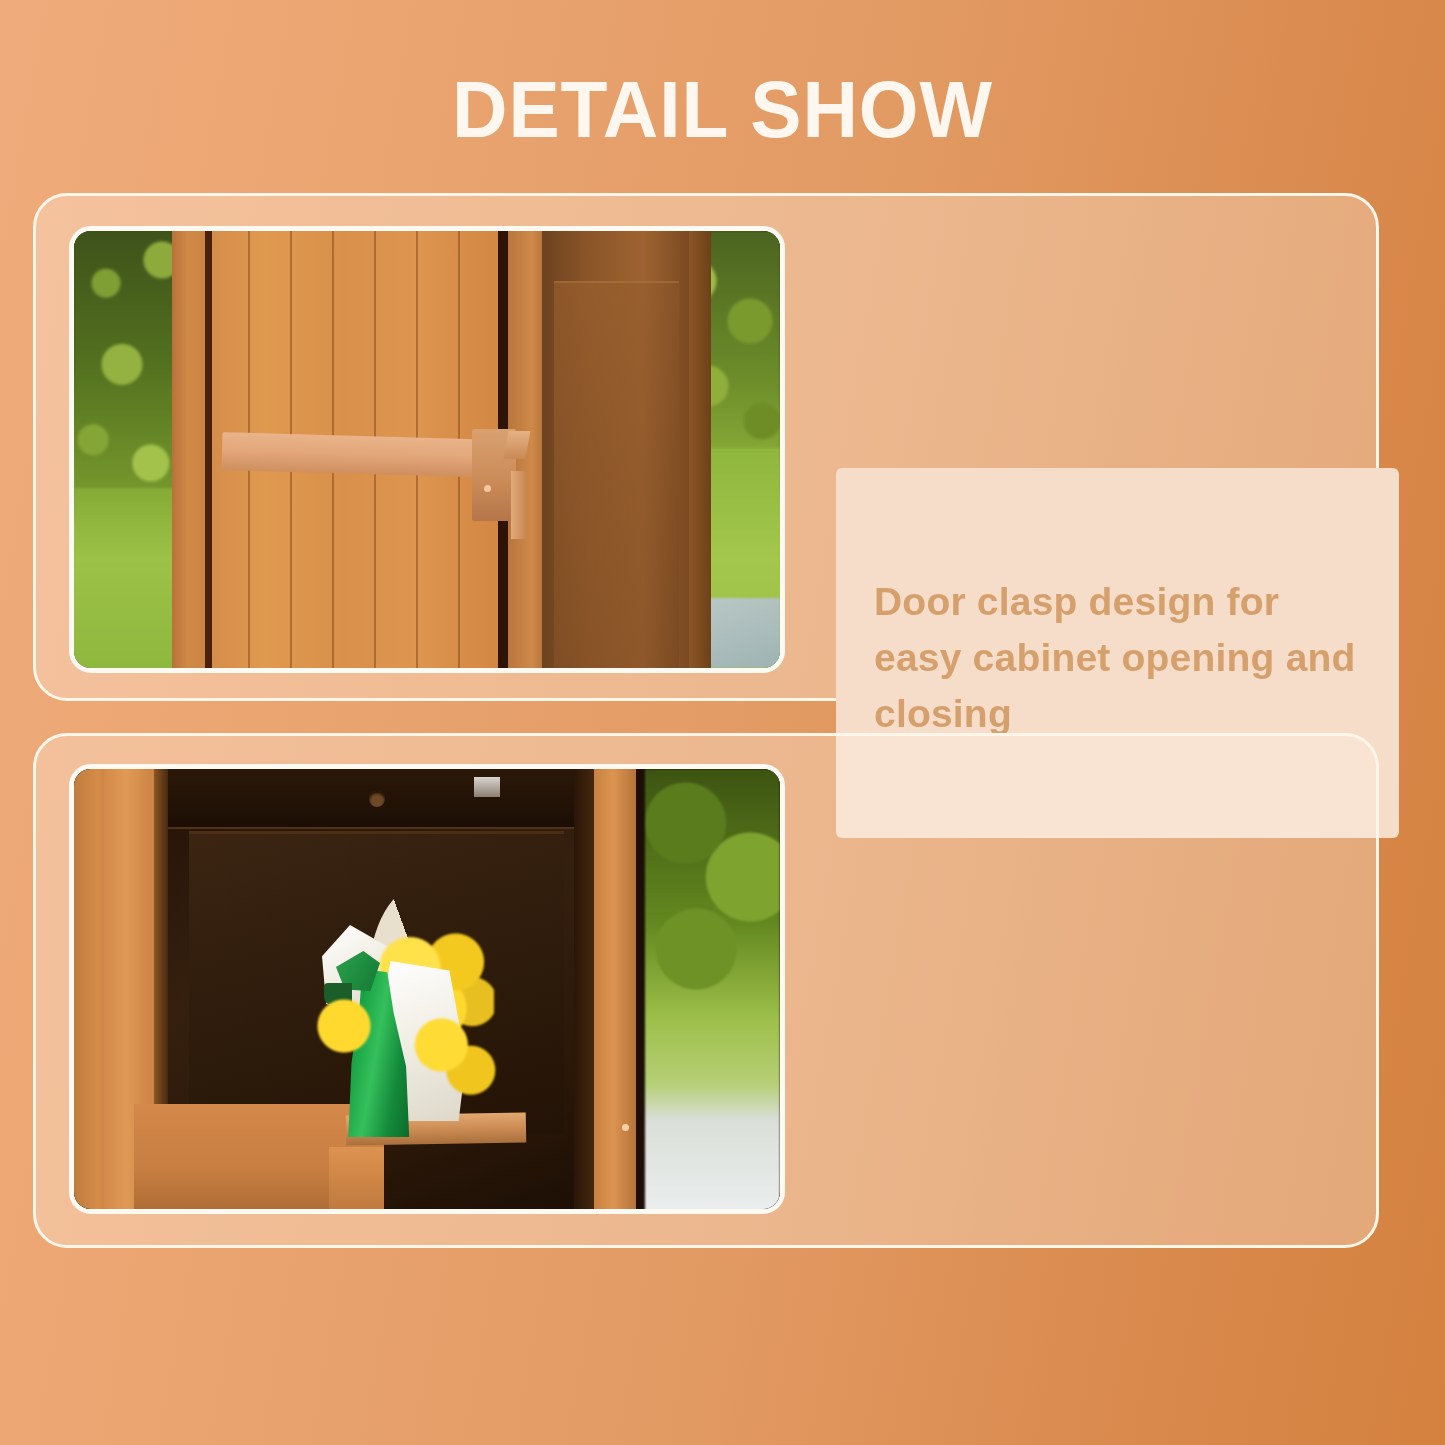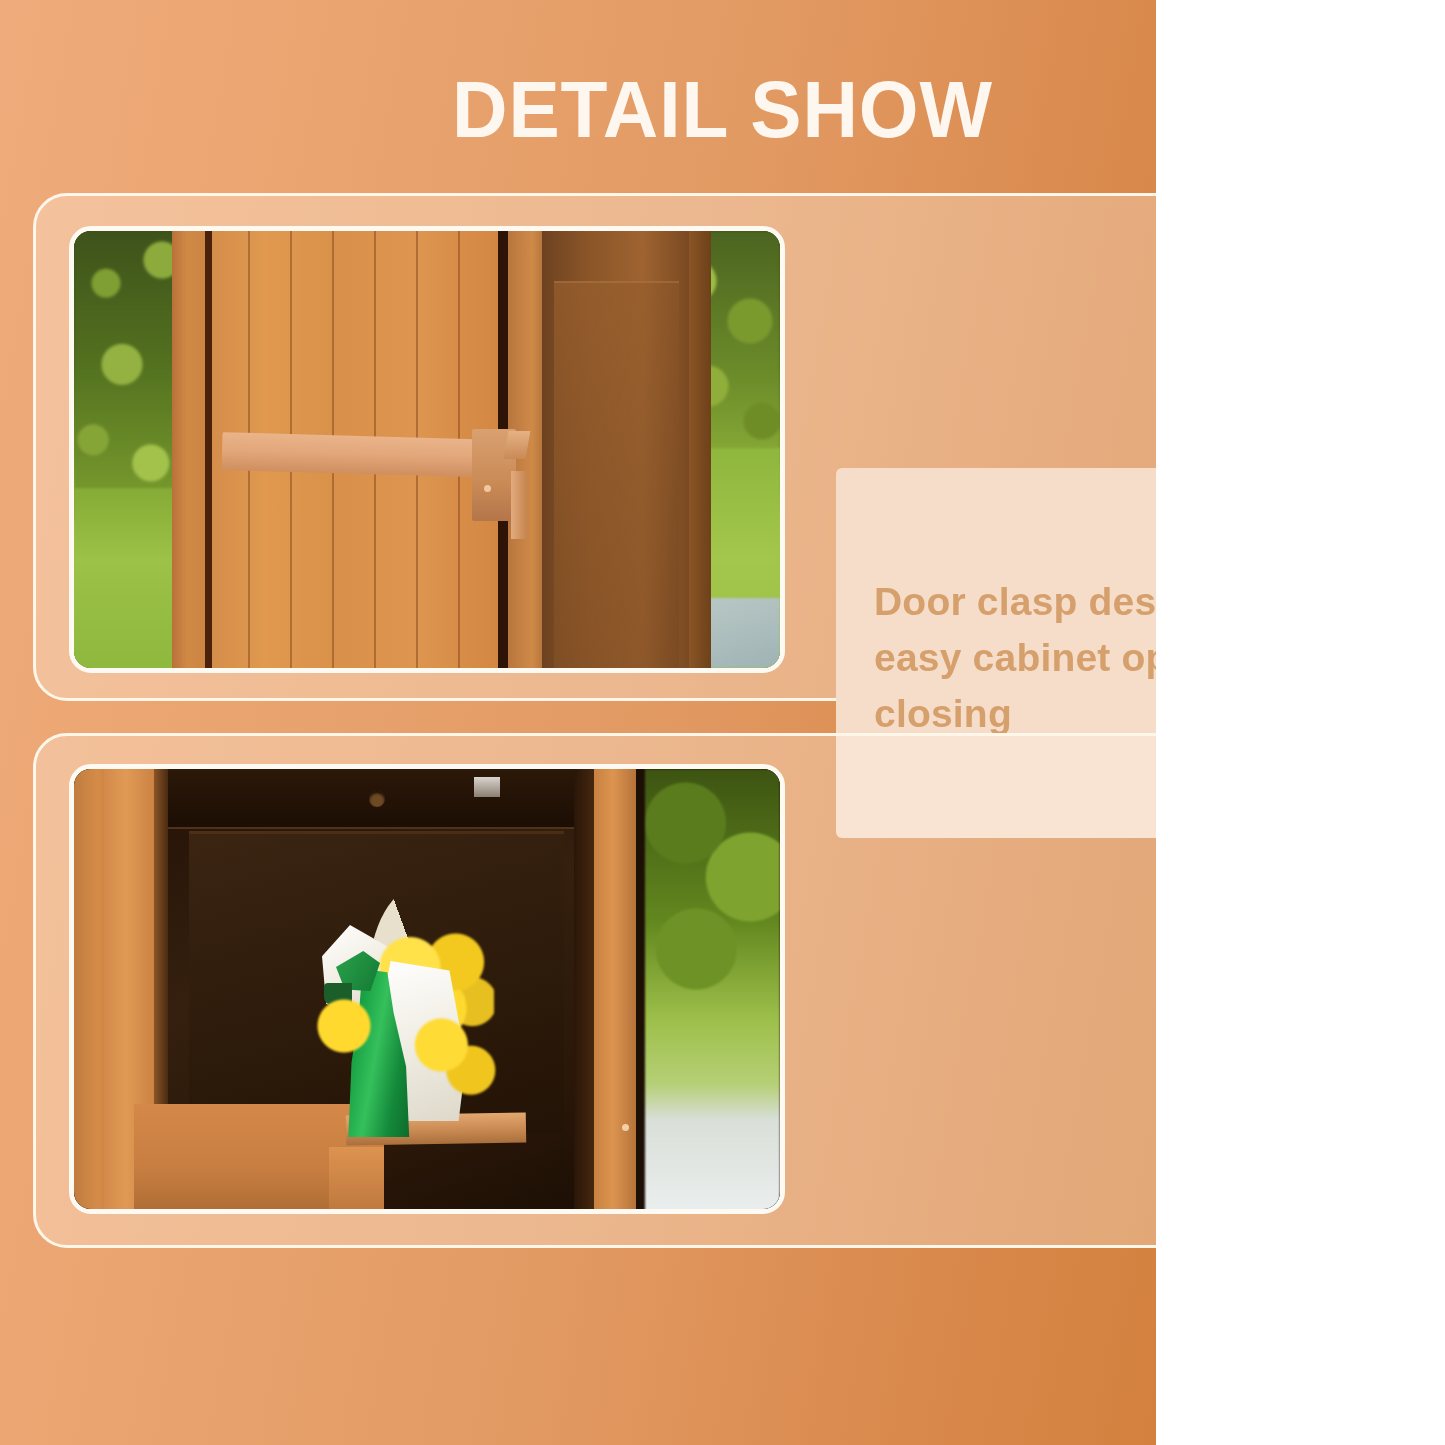--- a/index.html
+++ b/index.html
@@ -9,21 +9,21 @@
   }
   body {
     width: 1445px;
     height: 1445px;
     overflow: hidden;
     font-family: "Liberation Sans", sans-serif;
   }
 
   #page {
     position: relative;
-    width: 1156px;
+    width: 1445px;
     height: 1445px;
     background: linear-gradient(100deg, #efab7b 0%, #eaa571 22%, #e29a63 55%, #d9894c 82%, #d4813f 100%);
     overflow: hidden;
   }
 
   
   .page-title {
     position: absolute;
     top: 62px;
     left: 0;

